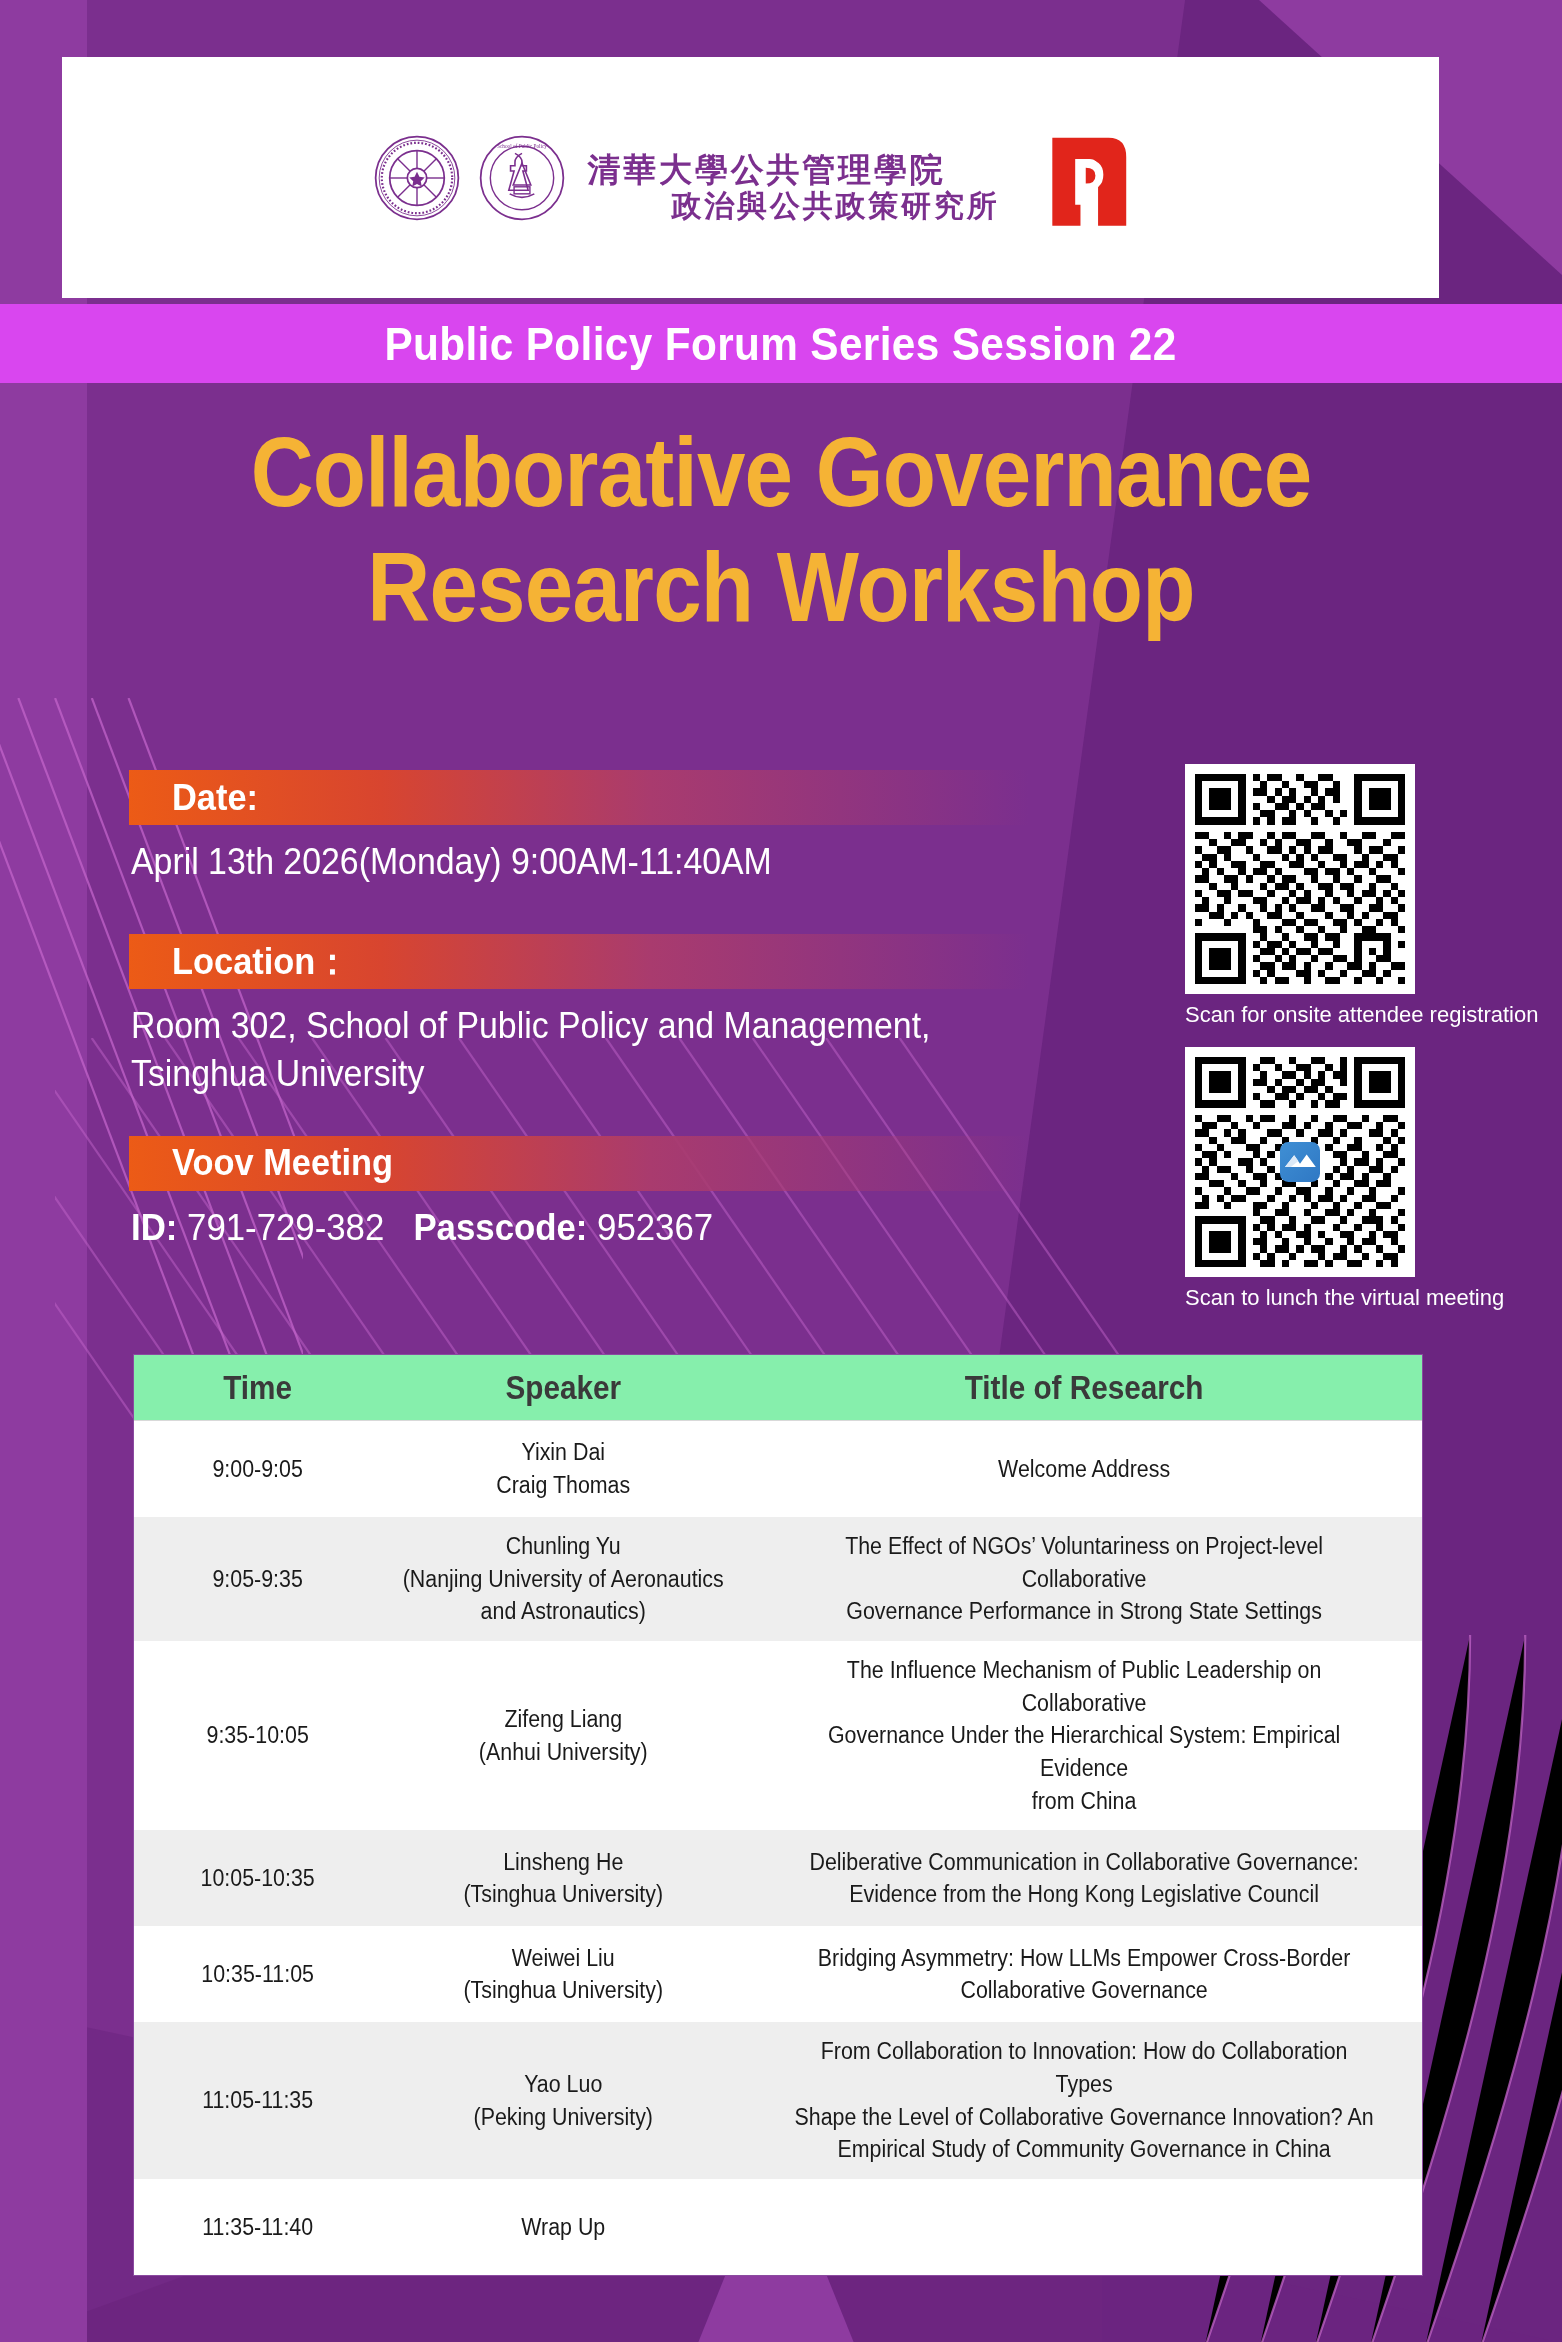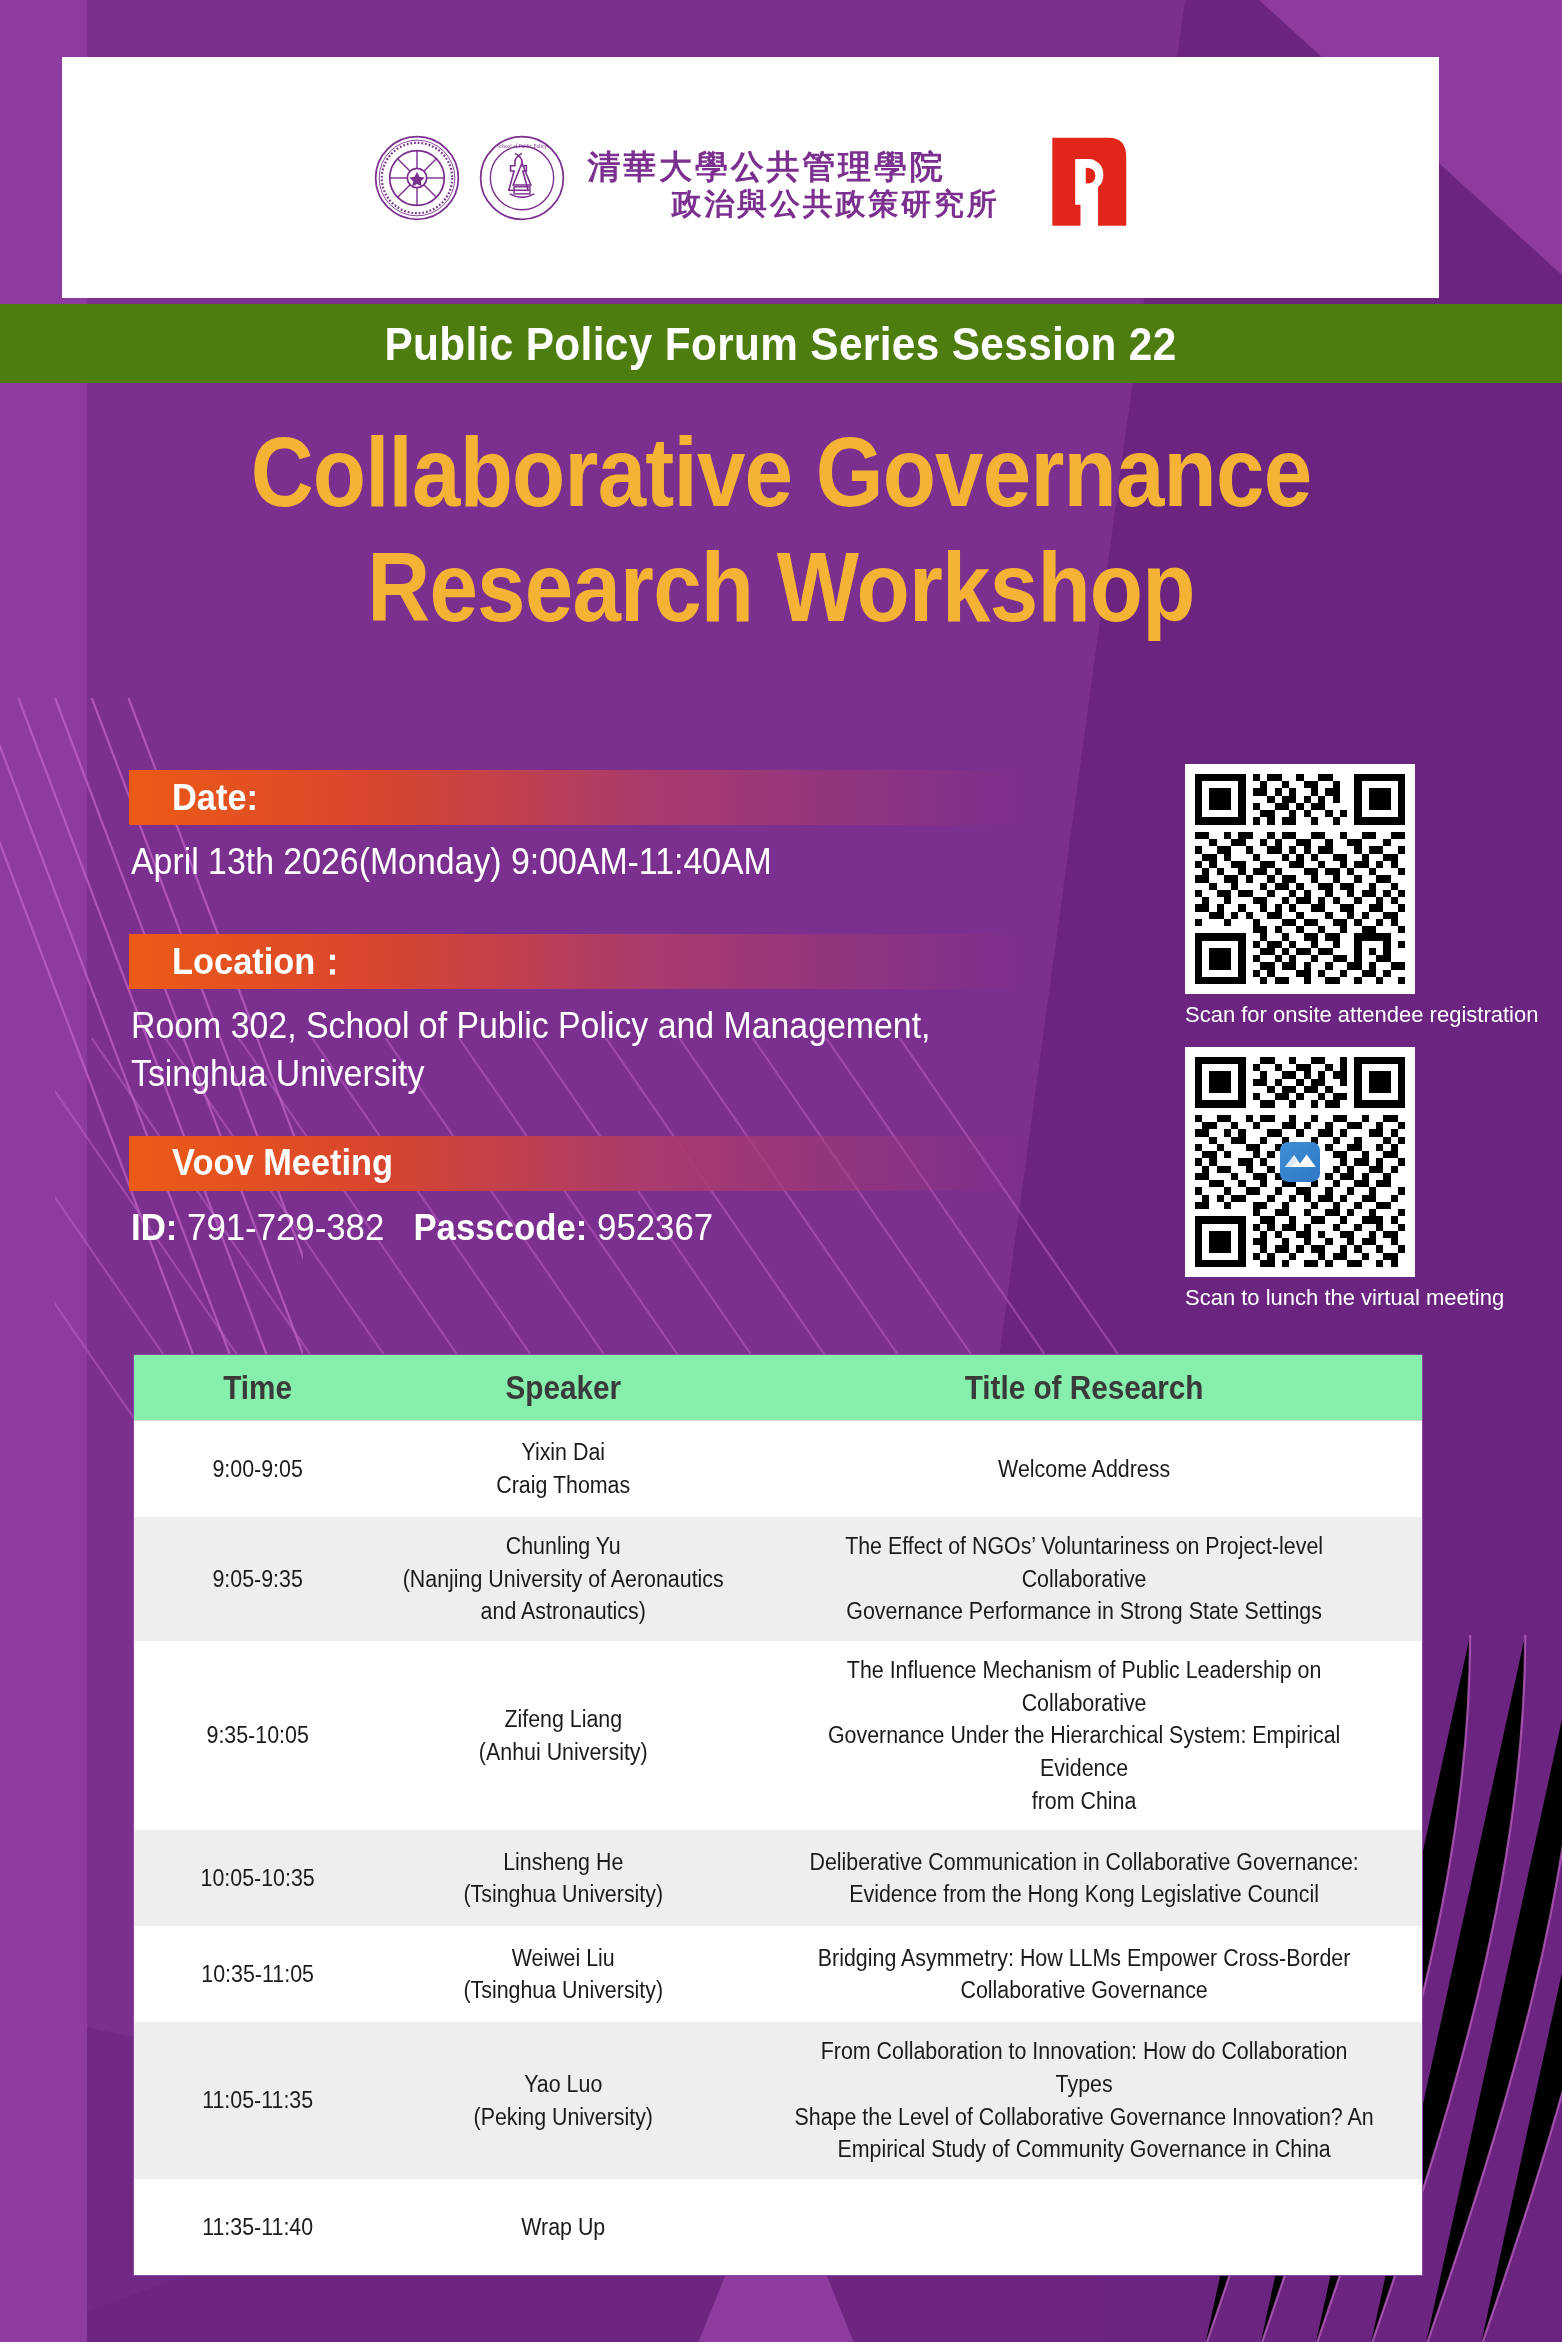--- a/index.html
+++ b/index.html
@@ -65,31 +65,31 @@
   .logo-card{
     position:absolute;left:62px;top:57px;
     width:1377px;height:241px;background:#ffffff;
     display:flex;align-items:center;justify-content:center;
   }
   .logo-row{display:flex;align-items:center;gap:16.5px;}
   .seal{width:88px;height:88px;flex:0 0 auto;}
   .cn-text{
     display:flex;flex-direction:column;justify-content:center;
     color:#7b2f8e;line-height:1.16;margin-left:5.5px;
-    font-family:Liberation Mono, monospace;
+    font-family:Liberation Sans, sans-serif;
     font-weight:700;letter-spacing:2.8px;margin-top:20px;
   }
   .cn-line1{font-size:33px;}
   .cn-line2{font-size:30px;padding-left:84px;}
   .plogo{width:88px;height:97px;margin-left:24px;flex:0 0 auto;}
 
   
   .banner{
     position:absolute;left:0;top:304px;width:1562px;height:79px;
-    background:#4d7c0f;display:flex;align-items:center;justify-content:center;
+    background:#d946ef;display:flex;align-items:center;justify-content:center;
   }
   .banner span{
     color:#fff;font-size:46px;font-weight:700;
     letter-spacing:0.4px;
     font-family:"Liberation Sans Narrow","Liberation Sans",sans-serif;
     transform:scaleX(.92);transform-origin:center;
     white-space:nowrap;
   }
 
   

